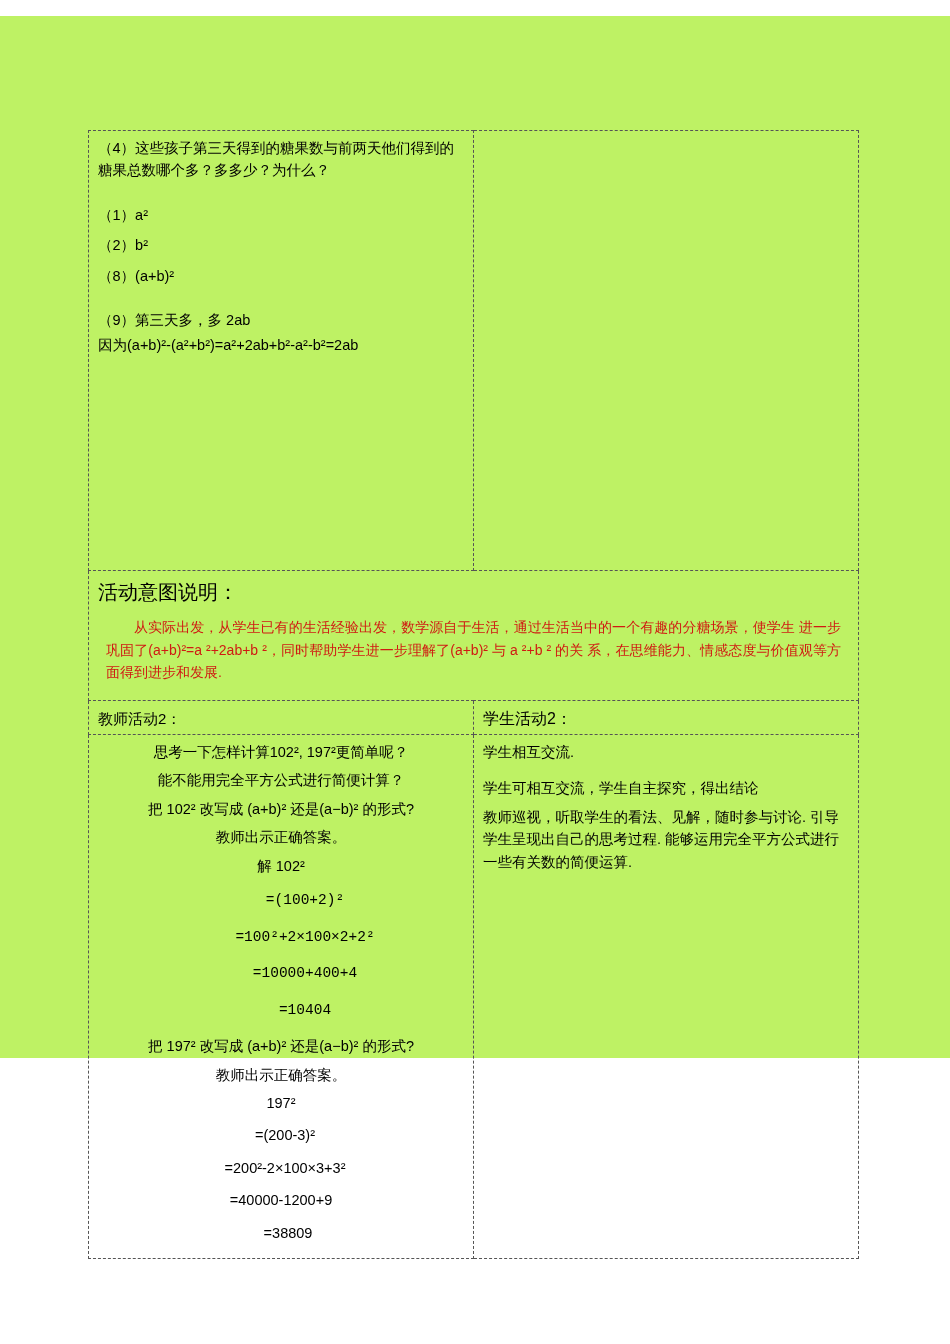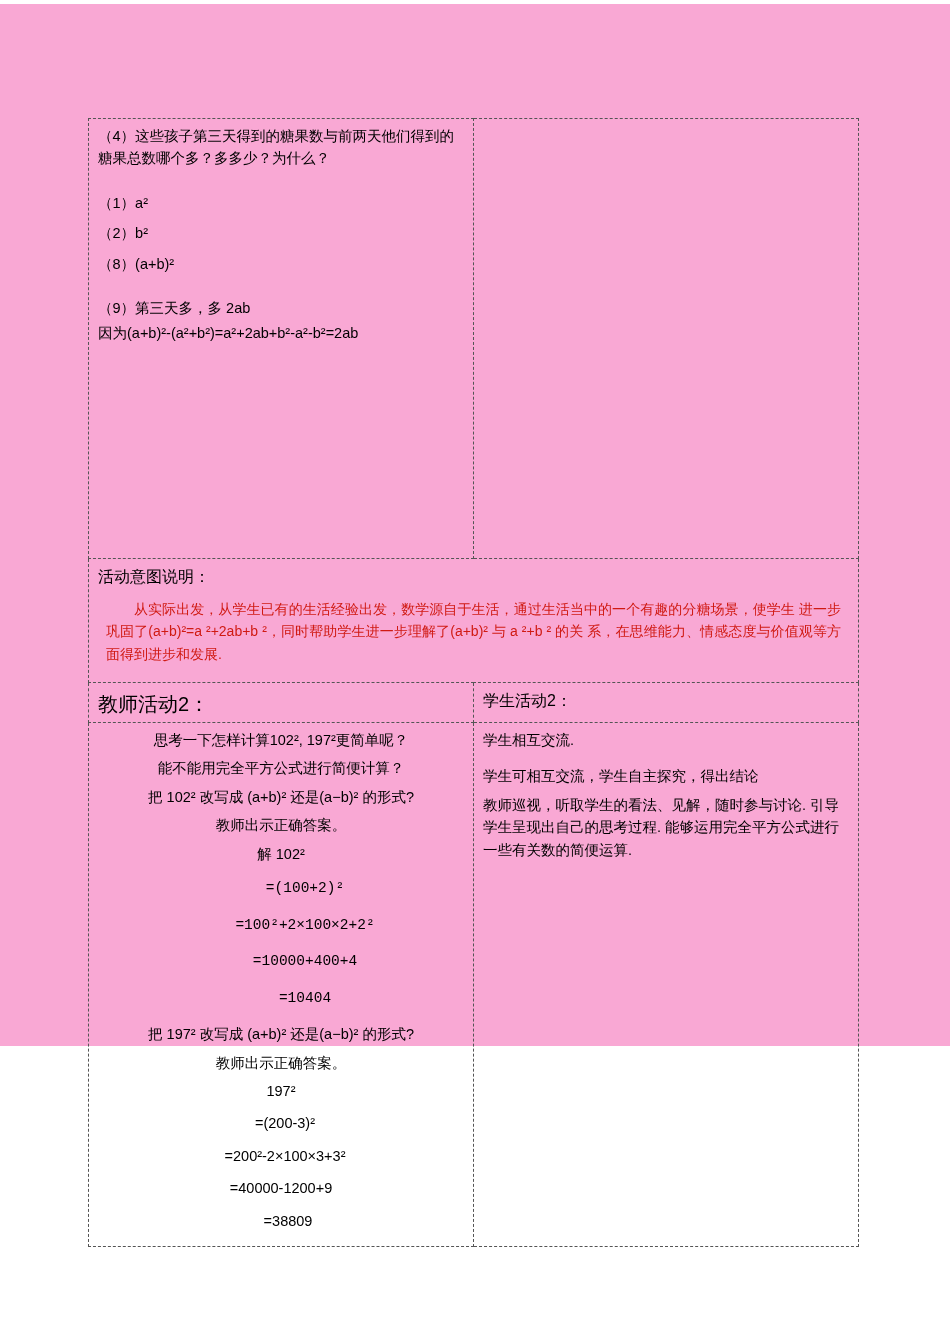--- a/index.html
+++ b/index.html
@@ -9,24 +9,24 @@
   }
   body {
     width: 950px;
     height: 1344px;
     font-family: "Liberation Sans", sans-serif;
     color: #000000;
     position: relative;
   }
   .page {
     position: absolute;
-    left: 0; top: 4px;
+    left: 0; top: 16px;
     width: 950px;
     height: 1042px;
-    background: #f9a8d4;
+    background: #bef264;
   }
   .doc-table {
     position: absolute;
     left: 88px;
     top: 114px;
     width: 770px;
     border-collapse: collapse;
     table-layout: fixed;
   }
   .doc-table td {
@@ -41,21 +41,21 @@
 
   .cell-q {
     height: 425px;
   }
   .cell-q p {
     margin: 0 0 2px 0;
   }
   .gap-lg { height: 20px; }
 
   .section-title {
-    font-size: 16px;
+    font-size: 20px;
     font-weight: normal;
     margin: 0 0 2px 0;
   }
   .red-text {
     color: #d01a12;
     font-size: 14px;
     line-height: 1.62;
     margin: 8px;
     text-indent: 2em;
     text-align: justify;
@@ -111,21 +111,21 @@
       <tr>
         <td colspan="2">
           <p class="section-title">活动意图说明：</p>
           <p class="red-text">从实际出发，从学生已有的生活经验出发，数学源自于生活，通过生活当中的一个有趣的分糖场景，使学生 进一步巩固了(a+b)²=a ²+2ab+b ²，同时帮助学生进一步理解了(a+b)² 与 a ²+b ² 的关 系，在思维能力、情感态度与价值观等方面得到进步和发展.</p>
         </td>
       </tr>
 
 
       <tr>
         <td style="padding-bottom:2px;">
-          <span style="font-size:20px;">教师活动2：</span>
+          <span style="font-size:15px;">教师活动2：</span>
         </td>
         <td style="padding-bottom:2px;">
           <span style="font-size:16px;">学生活动2：</span>
         </td>
       </tr>
 
       <tr>
         <td class="teacher-cell activity-body">
           <p>思考一下怎样计算102²,     197²更简单呢？</p>
           <p>能不能用完全平方公式进行简便计算？</p>

